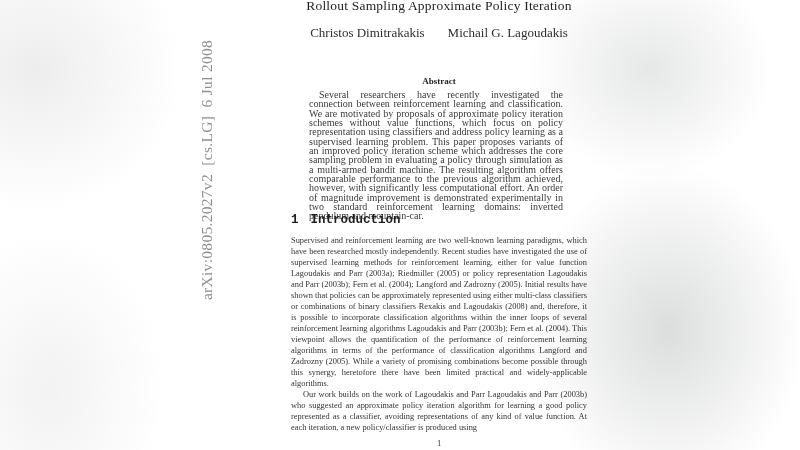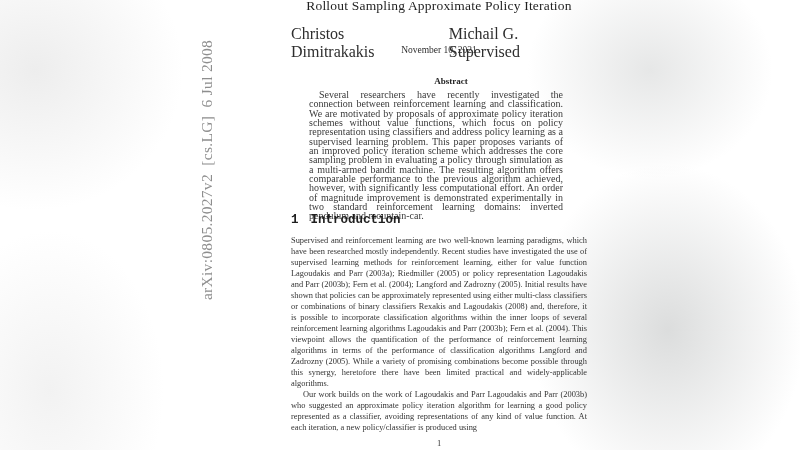--- a/index.html
+++ b/index.html
@@ -26,28 +26,28 @@
   }
   .content{position:absolute;left:291px;top:0;width:296px;height:380px;}
   .title{
     position:absolute;top:-2px;left:0;width:100%;margin:0;
     text-align:center;font-size:13.5px;font-weight:normal;color:#1f1f1f;
     letter-spacing:0.2px;
   }
   .authors{
     position:absolute;top:25px;left:0;width:100%;
     display:flex;justify-content:center;gap:23px;
-    font-size:16px;color:#2e2e2e;
+    font-size:13px;color:#2e2e2e;
   }
   .date{
     position:absolute;top:45px;left:0;width:100%;
     text-align:center;font-size:9.5px;color:#2e2e2e;
   }
   .abstract-heading{
-    position:absolute;top:76px;left:12px;width:100%;
+    position:absolute;top:76px;left:0;width:100%;
     text-align:center;font-size:9px;font-weight:bold;color:#242424;
   }
   .abstract-body{
     position:absolute;top:90px;left:18px;width:254px;margin:0;
     font-size:10px;line-height:9.35px;text-align:justify;text-indent:10px;
     color:#3a3a3a;hyphens:auto;
   }
   .section-heading{
     position:absolute;top:213px;left:0;
     font-size:12.5px;font-weight:bold;color:#1f1f1f;font-family:Liberation Mono, monospace;
@@ -69,24 +69,23 @@
 <div class="canvas">
 
   <div class="watermark">arXiv:0805.2027v2  [cs.LG]  6 Jul 2008</div>
 
   <div class="content">
 
     <h1 class="title">Rollout Sampling Approximate Policy Iteration</h1>
 
     <div class="authors">
       <span>Christos Dimitrakakis</span>
-      <span>Michail G. Supervised</span>
+      <span>Michail G. Lagoudakis</span>
     </div>
 
-    <div class="date">November 10, 2021</div>
 
     <div class="abstract-heading">Abstract</div>
 
     <p class="abstract-body">Several researchers have recently investigated the connection between reinforcement learning and classification. We are motivated by proposals of approximate policy iteration schemes without value functions, which focus on policy representation using classifiers and address policy learning as a supervised learning problem. This paper proposes variants of an improved policy iteration scheme which addresses the core sampling problem in evaluating a policy through simulation as a multi-armed bandit machine. The resulting algorithm offers comparable performance to the previous algorithm achieved, however, with significantly less computational effort. An order of magnitude improvement is demonstrated experimentally in two standard reinforcement learning domains: inverted pendulum and mountain-car.</p>
 
     <div class="section-heading">
       <span class="sec-num">1</span><span>Introduction</span>
     </div>
 
     <div class="bodytext">

